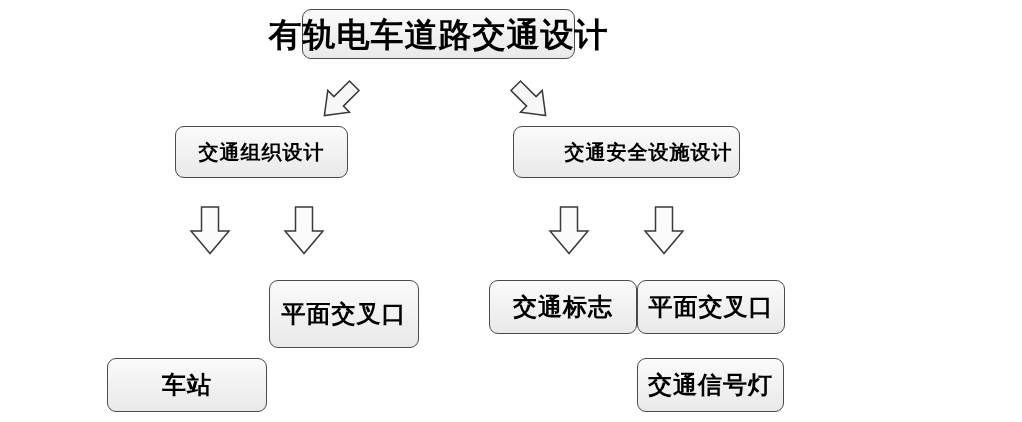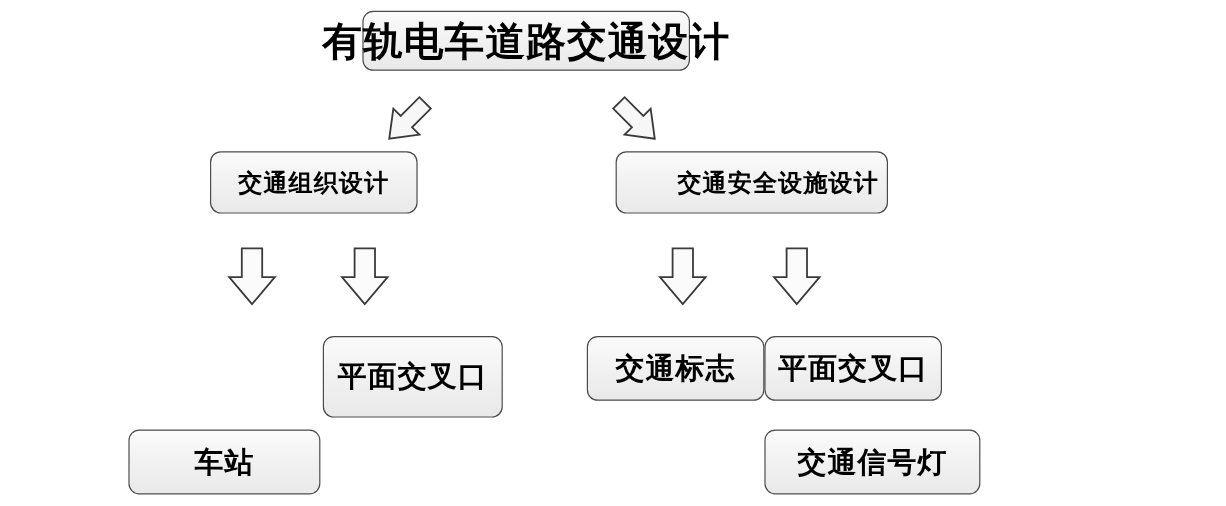--- a/index.html
+++ b/index.html
@@ -114,17 +114,17 @@
 
   <div class="node lvl3" style="left:467px; top:280px; width:148px; height:54px;margin-left:22px;">
     <span class="node-label">交通标志</span>
   </div>
 
   <div class="node lvl3" style="left:637px; top:280px; width:148px; height:54px;">
     <span class="node-label">平面交叉口</span>
   </div>
 
 
-  <div class="node lvl3" style="left:637px; top:358px; width:180px; height:54px;">
+  <div class="node lvl3" style="left:637px; top:358px; width:147px; height:54px;">
     <span class="node-label">交通信号灯</span>
   </div>
 
 </div>
 
 </body></html>

